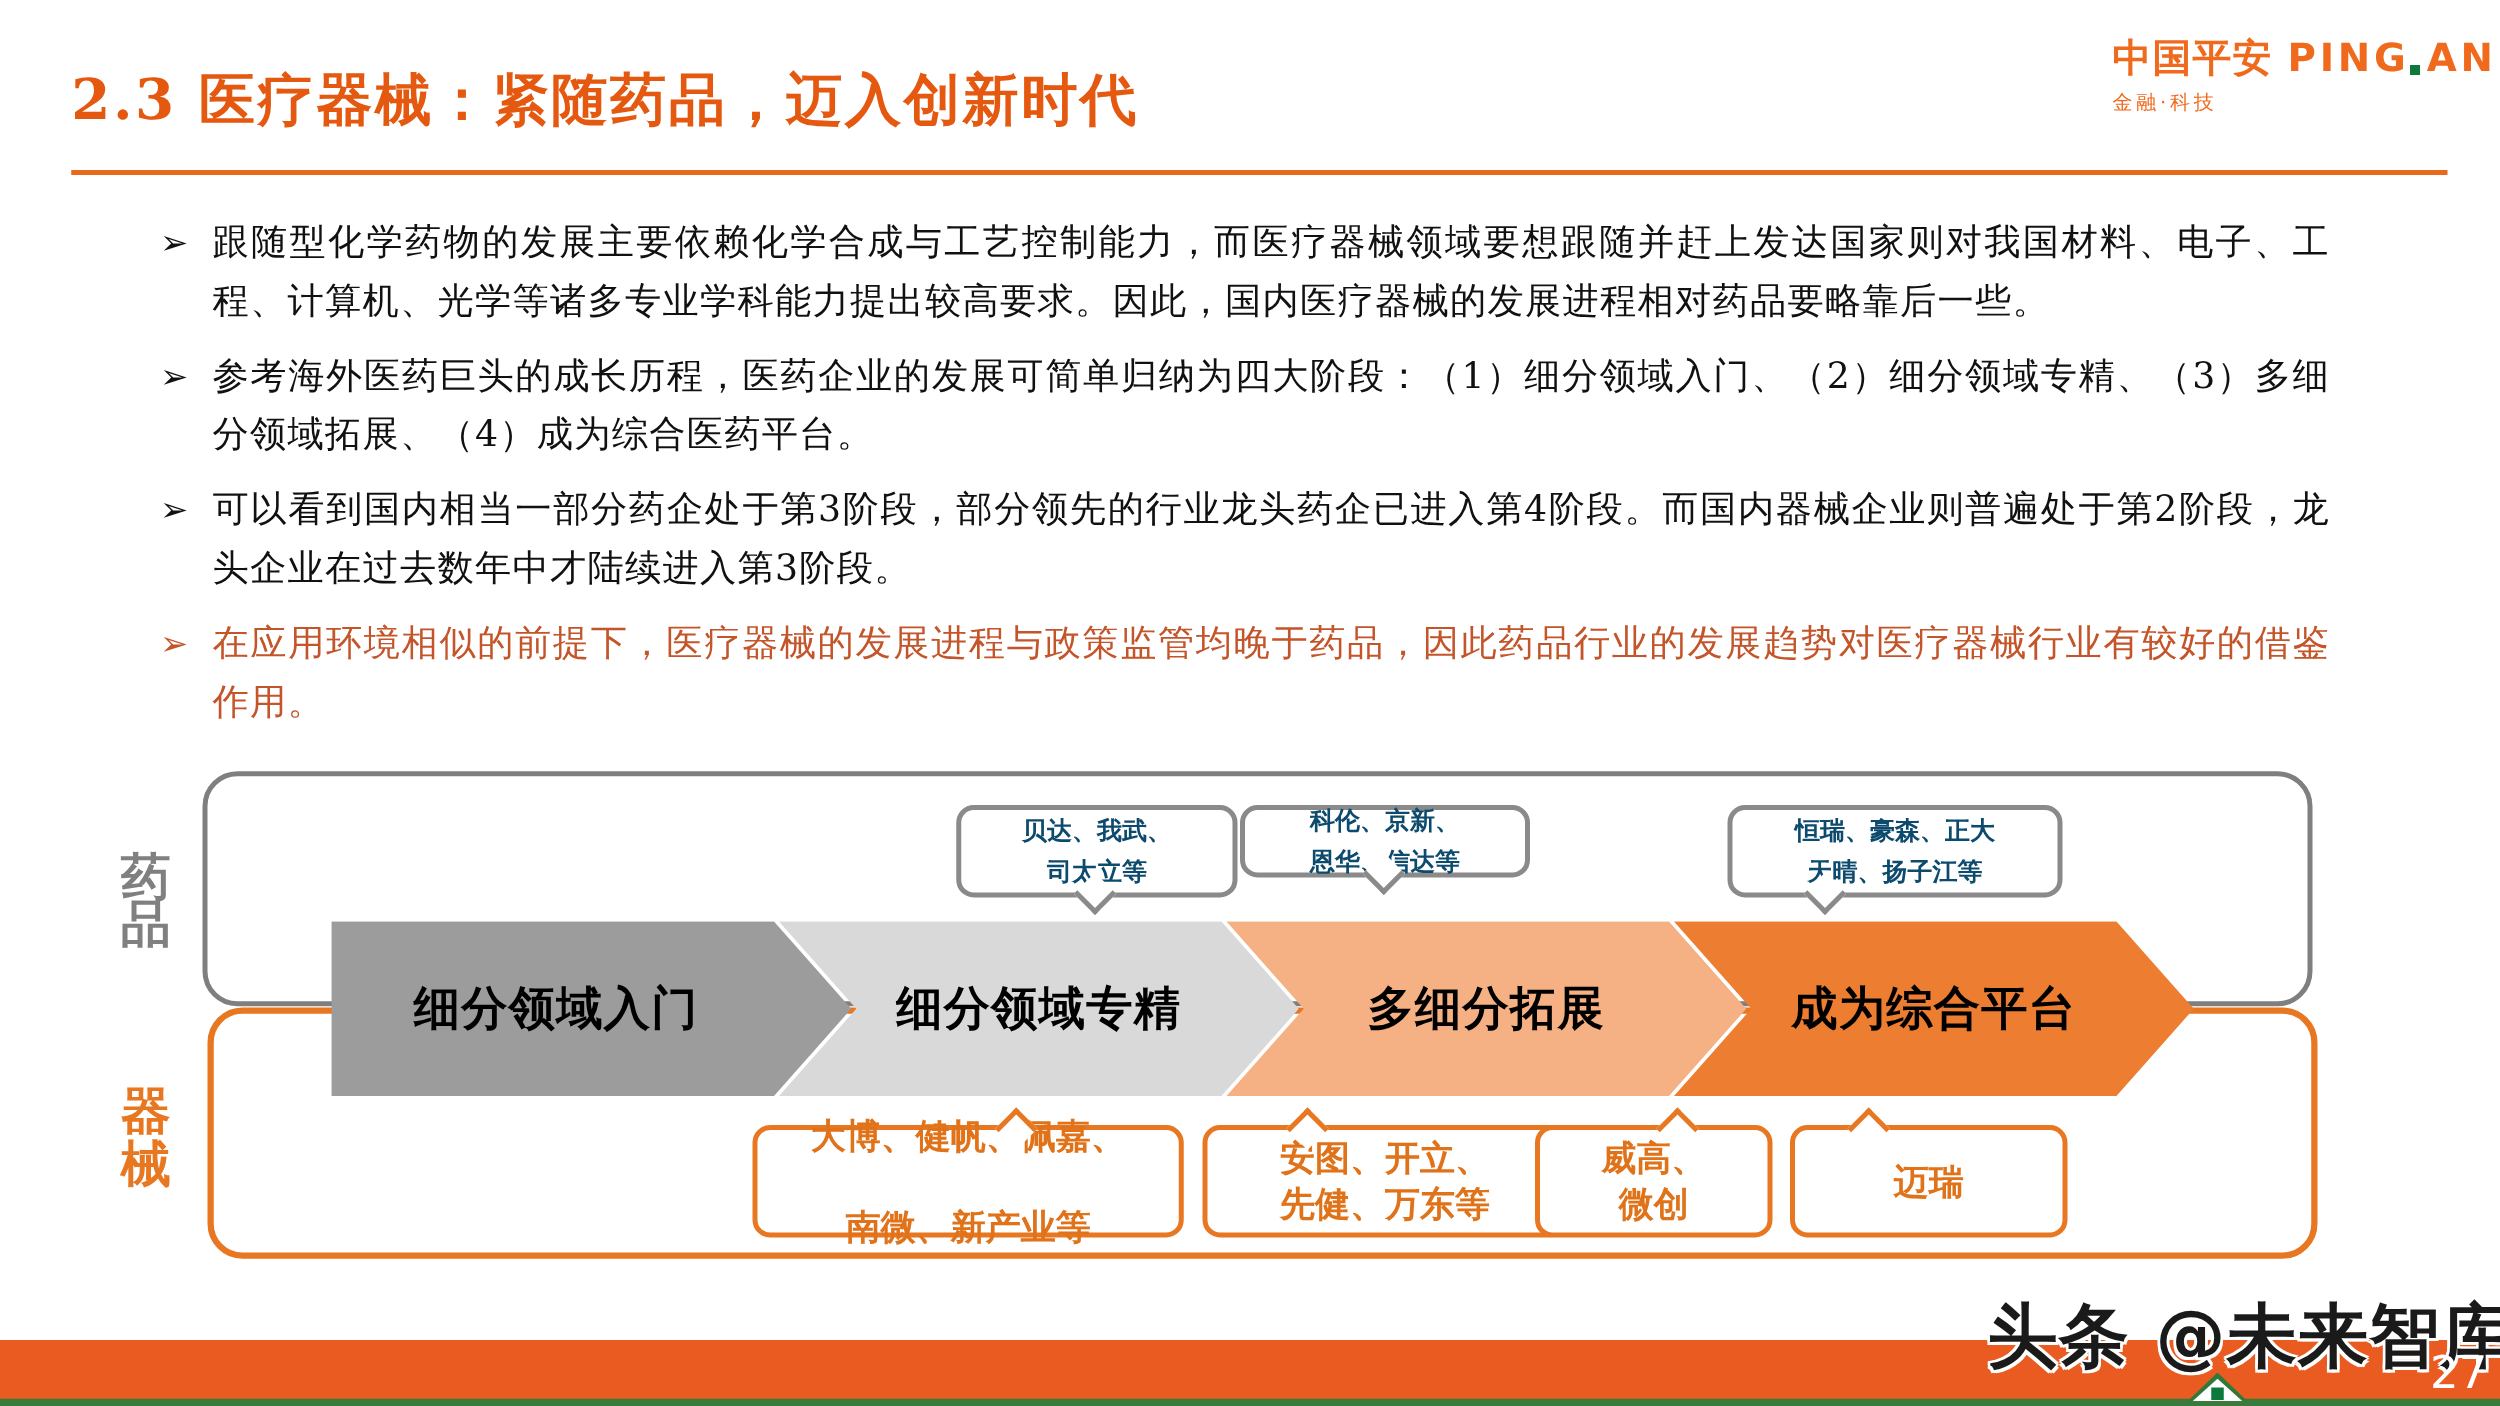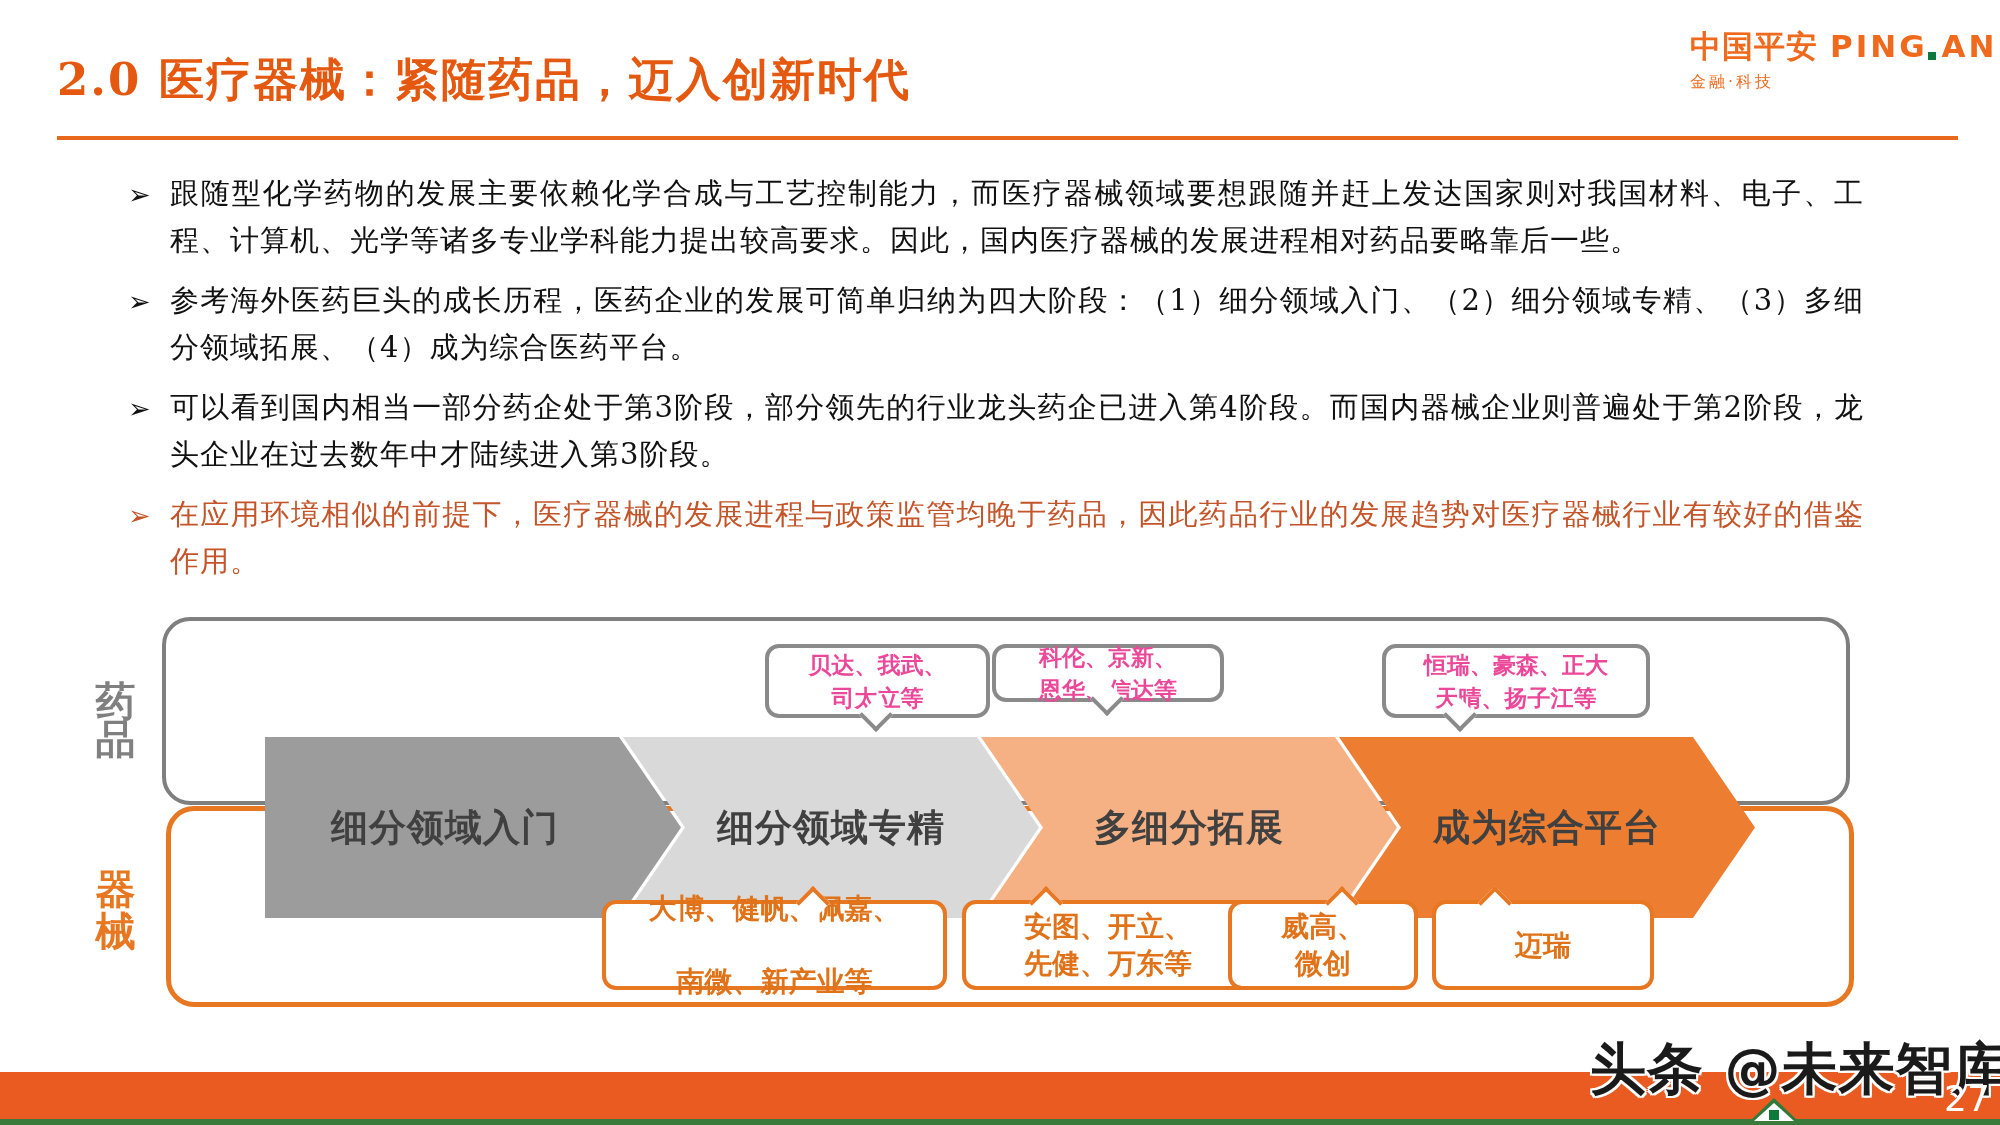--- a/index.html
+++ b/index.html
@@ -29,34 +29,34 @@
              border:4px solid #7f7f7f;border-radius:28px;background:#fff;box-sizing:border-box;}
   .box-devices{position:absolute;left:166px;top:806px;width:1688px;height:201px;
              border:5px solid #e87722;border-radius:28px;background:#fff;box-sizing:border-box;}
   .vlabel{position:absolute;left:98px;width:46px;text-align:center;
           font-family:"DejaVu Serif",serif;font-size:40px;font-weight:bold;
           writing-mode:vertical-rl;letter-spacing:40px;}
   .vlabel.drugs{top:648px;color:#808080;}
   .vlabel.devices{top:838px;color:#e87722;}
 
   
-  .stage{position:absolute;top:737px;width:416px;height:181px;display:flex;
-         align-items:center;justify-content:center;color:#404040;font-size:37px;
+  .stage{position:absolute;top:737px;width:416px;height:140px;display:flex;
+         align-items:center;justify-content:center;color:#000000;font-size:37px;
          font-weight:bold;letter-spacing:1px;z-index:5;}
   .stage.first{clip-path:polygon(0 0,354px 0,100% 50%,354px 100%,0 100%);padding-right:56px;box-sizing:border-box;}
   .stage.next{clip-path:polygon(0 0,354px 0,100% 50%,354px 100%,0 100%,62px 50%);}
   .s1{left:265px;} .s2{left:623px;} .s3{left:981px;} .s4{left:1339px;}
 
   
   .bubble{position:absolute;background:#fff;box-sizing:border-box;z-index:6;
           display:flex;flex-direction:column;align-items:center;justify-content:center;
           font-family:"DejaVu Serif",serif;font-weight:bold;text-align:center;}
   .bubble span{display:block;}
-  .bubble.gray{border:4px solid #8a8a8a;border-radius:14px;color:#ec4899;
-               font-size:23px;line-height:33px;}
+  .bubble.gray{border:4px solid #8a8a8a;border-radius:14px;color:#0c4a6e;
+               font-size:20px;line-height:33px;}
   .bubble.orange{border:4px solid #e87722;border-radius:14px;color:#e07319;
                font-size:28px;line-height:37px;}
   .ptr{position:absolute;width:20px;height:20px;background:#fff;}
   .bubble.gray .ptr{bottom:-13px;border-right:4px solid #8a8a8a;border-bottom:4px solid #8a8a8a;
                transform:rotate(45deg);}
   .bubble.orange .ptr{top:-13px;border-left:4px solid #e87722;border-top:4px solid #e87722;
                transform:rotate(45deg);}
   .db1{left:765px;top:644px;width:225px;height:74px;}
   .db2{left:992px;top:644px;width:232px;height:58px;}
   .db3{left:1382px;top:644px;width:268px;height:74px;}
@@ -78,21 +78,21 @@
   .mountain-inner{position:absolute;left:1754px;top:1103px;width:40px;height:18px;
              background:#fff;clip-path:polygon(50% 0,100% 100%,0 100%);z-index:4;}
   .mountain-core{position:absolute;left:1769px;top:1110px;width:10px;height:10px;
              background:#0d7a3c;z-index:5;}
 </style>
 </head>
 <body>
 
 <div class="slide">
 
-  <div class="title">2.0 医疗器械：紧随药品，迈入创新时代</div>
+  <div class="title">2.3 医疗器械：紧随药品，迈入创新时代</div>
   <div class="title-rule"></div>
 
   <div class="logo">
     <div class="logo-row">
       <span>中国平安</span><span class="logo-en">PING AN</span>
       <span class="logo-green"></span>
     </div>
     <div class="logo-sub">金融·科技</div>
   </div>
 

